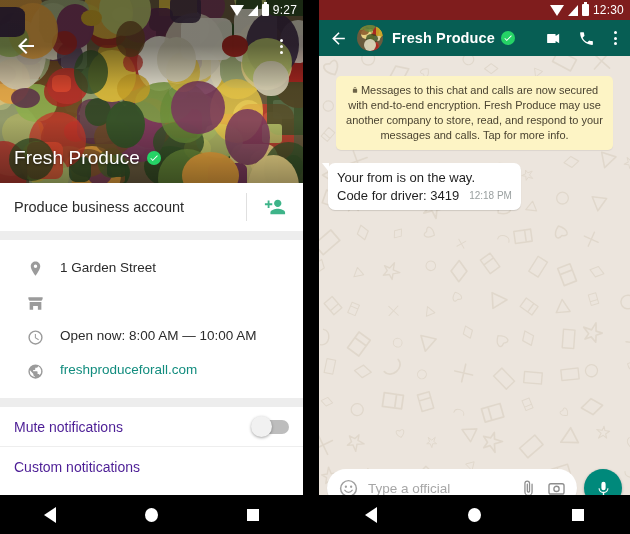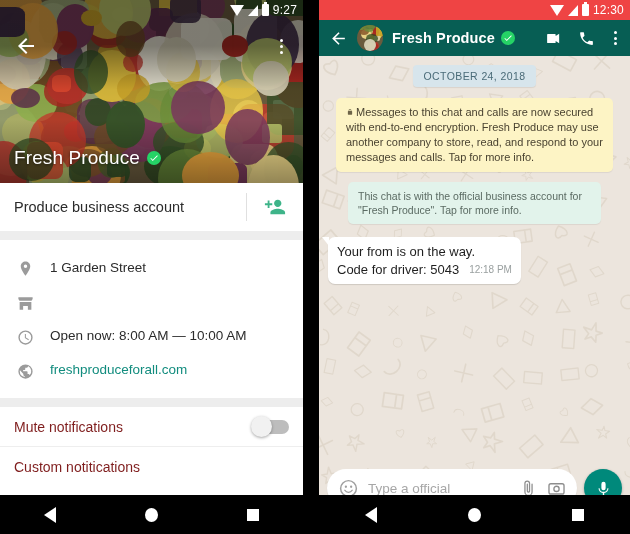--- a/index.html
+++ b/index.html
@@ -16,21 +16,21 @@
   .gutter { width: 16px; height: 534px; background: #000; }
   .phone-right { width: 311px; background: #ECE5DD; }
 
   
   .statusbar {
     height: 20px; display: flex; align-items: center;
     justify-content: flex-end; gap: 4px; padding: 0 6px;
     position: relative; z-index: 6;
   }
   .sb-left { background: transparent; }
-  .sb-right { background: #ef4444; }
+  .sb-right { background: #7f1d1d; }
   .sb-time { color: #fff; font-size: 12px; letter-spacing: .2px; }
   .ico-wifi {
     width: 0; height: 0; border-left: 7px solid transparent;
     border-right: 7px solid transparent; border-top: 11px solid #fff;
   }
   .ico-signal {
     width: 0; height: 0; border-left: 10px solid transparent;
     border-bottom: 11px solid #fff;
   }
   .ico-batt {
@@ -87,35 +87,35 @@
   .biz-label { font-size: 14.5px; color: #2b2b2b; flex: 1; }
   .biz-div { width: 1px; height: 28px; background: #e0e0e0; }
   .biz-add {
     width: 56px; display: flex; align-items: center; justify-content: center;
     cursor: pointer;
   }
   .biz-add svg { width: 22px; height: 22px; display: block; }
 
   .gap { height: 9px; background: #ededed; }
 
-  .details { background: #fff; padding: 12px 0 10px 0; }
+  .details { background: #fff; padding: 12px 0 10px 10px; }
   .d-row { display: flex; align-items: flex-start; padding: 7px 14px 7px 16px; }
   .d-ico { width: 34px; flex: none; padding-top: 1px; }
   .d-ico svg { width: 19px; height: 19px; display: block; fill: #9b9b9b; }
   .d-txt { font-size: 13.5px; color: #2b2b2b; line-height: 17px; }
   .d-txt.link { color: #128C7E; }
   .readmore { color: #128C7E; font-weight: bold; }
 
   .notif { background: #fff; }
   .n-row {
     height: 40px; display: flex; align-items: center; padding: 0 14px;
     border-bottom: 1px solid #eeeeee;
   }
   .n-row:last-child { border-bottom: none; }
-  .n-label { font-size: 14px; color: #7f1d1d; flex: 1; }
+  .n-label { font-size: 14px; color: #4c1d95; flex: 1; }
   .switch { width: 36px; height: 14px; border-radius: 7px; background: #bdbdbd;
             position: relative; flex: none; cursor: pointer; }
   .switch .knob {
     position: absolute; left: -2px; top: -4px; width: 21px; height: 21px;
     border-radius: 50%; background: #f1f1f1;
     box-shadow: 0 1px 3px rgba(0,0,0,.35);
   }
 
   
   .chat-header {
@@ -145,21 +145,21 @@
 
   .datechip-wrap { display: flex; justify-content: center; position: relative; z-index: 2; }
   .datechip {
     background: #D7E5EC; color: #4a6b78; font-size: 10.5px;
     padding: 5px 11px; border-radius: 4px; letter-spacing: .4px;
     box-shadow: 0 1px 1px rgba(0,0,0,.08);
   }
 
   .notice {
     position: relative; z-index: 2; margin: 11px 8px 0 8px;
-    border-radius: 5px; padding: 7px 10px; 
+    border-radius: 5px; padding: 7px 10px; text-align: center;
     font-size: 11px; line-height: 15px; color: #4a4331;
     box-shadow: 0 1px 1px rgba(0,0,0,.07); cursor: pointer;
   }
   .notice-enc { background: #FDF4C5; }
   .notice-enc .lock { display: inline-block; vertical-align: -1px; margin-right: 2px; }
   .notice-enc .lock svg { width: 8px; height: 10px; fill: #6d6448; display: block; }
   .notice-biz {
     background: #E2F3EB; color: #5b6b63; margin: 10px 20px 0 20px;
     font-size: 10.5px; line-height: 14px;
   }
@@ -679,40 +679,34 @@
             <path d="M-7 0 H7 M0 -7 V7" transform="translate(70.5,450.4) rotate(269) scale(1.22)" fill="none" stroke="#d5cbbb" stroke-width="1.3" stroke-linecap="round" stroke-linejoin="round"></path>
             <path d="M-6 0 L0 -8 L6 0 L0 8 Z" transform="translate(112.4,445.0) rotate(281) scale(1.00)" fill="none" stroke="#d5cbbb" stroke-width="1.3" stroke-linecap="round" stroke-linejoin="round"></path>
             <path d="M-6 0 L0 -8 L6 0 L0 8 Z" transform="translate(143.3,454.4) rotate(278) scale(0.91)" fill="none" stroke="#d5cbbb" stroke-width="1.3" stroke-linecap="round" stroke-linejoin="round"></path>
             <path d="M-6 -6 L6 6 M6 -6 L-6 6" transform="translate(181.7,450.8) rotate(264) scale(0.78)" fill="none" stroke="#d5cbbb" stroke-width="1.3" stroke-linecap="round" stroke-linejoin="round"></path>
             <path d="M-7 4 C-7 -4 7 -4 7 4" transform="translate(214.0,459.6) rotate(146) scale(1.21)" fill="none" stroke="#d5cbbb" stroke-width="1.3" stroke-linecap="round" stroke-linejoin="round"></path>
             <path d="M0 -6 A6 6 0 1 1 0 6 A6 6 0 1 1 0 -6" transform="translate(239.9,449.4) rotate(356) scale(0.79)" fill="none" stroke="#d5cbbb" stroke-width="1.3" stroke-linecap="round" stroke-linejoin="round"></path>
             <path d="M0 6 C-8 0 -6 -7 0 -3 C6 -7 8 0 0 6" transform="translate(276.5,451.8) rotate(234) scale(1.30)" fill="none" stroke="#d5cbbb" stroke-width="1.3" stroke-linecap="round" stroke-linejoin="round"></path>
             <path d="M-6 5 L0 -6 L6 5 Z" transform="translate(321.1,452.5) rotate(248) scale(0.96)" fill="none" stroke="#d5cbbb" stroke-width="1.3" stroke-linecap="round" stroke-linejoin="round"></path>
           </svg></div>
 
-      <div class="datechip-wrap">
-        <span class="datechip">OCTOBER 24, 2018</span>
-      </div>
 
       <div class="notice notice-enc">
         <span class="lock">
           <svg viewBox="0 0 24 24">
               <path d="M17 9h-1V7a4 4 0 0 0-8 0v2H7c-.8 0-1.4.6-1.4 1.4v8.2c0 .8.6 1.4 1.4 1.4h10c.8 0 1.4-.6 1.4-1.4v-8.2c0-.8-.6-1.4-1.4-1.4zM9.8 7a2.2 2.2 0 0 1 4.4 0v2H9.8z"></path>
             </svg>
         </span><span>Messages to this chat and calls are now secured with end-to-end encryption. Fresh Produce may use another company to store, read, and respond to your messages and calls. Tap for more info.</span>
       </div>
 
-      <div class="notice notice-biz">
-        <span>This chat is with the official business account for "Fresh Produce". Tap for more info.</span>
-      </div>
 
       <div class="msg-row">
         <div class="bubble">
           <div class="line">Your from is on the way.</div>
-          <span class="line">Code for driver: 5043</span><span class="meta">12:18 PM</span>
+          <span class="line">Code for driver: 3419</span><span class="meta">12:18 PM</span>
         </div>
       </div>
 
       <div class="composer">
         <div class="input-pill">
           <svg class="emoji-ic" viewBox="0 0 24 24">
             <circle cx="12" cy="12" r="9" fill="none" stroke="#9e9e9e" stroke-width="1.7"></circle>
             <circle cx="9" cy="10" r="1.3" fill="#9e9e9e"></circle>
             <circle cx="15" cy="10" r="1.3" fill="#9e9e9e"></circle>
             <path d="M7.8 14c1 1.6 2.4 2.4 4.2 2.4s3.2-.8 4.2-2.4" fill="none" stroke="#9e9e9e" stroke-width="1.6" stroke-linecap="round"></path>

